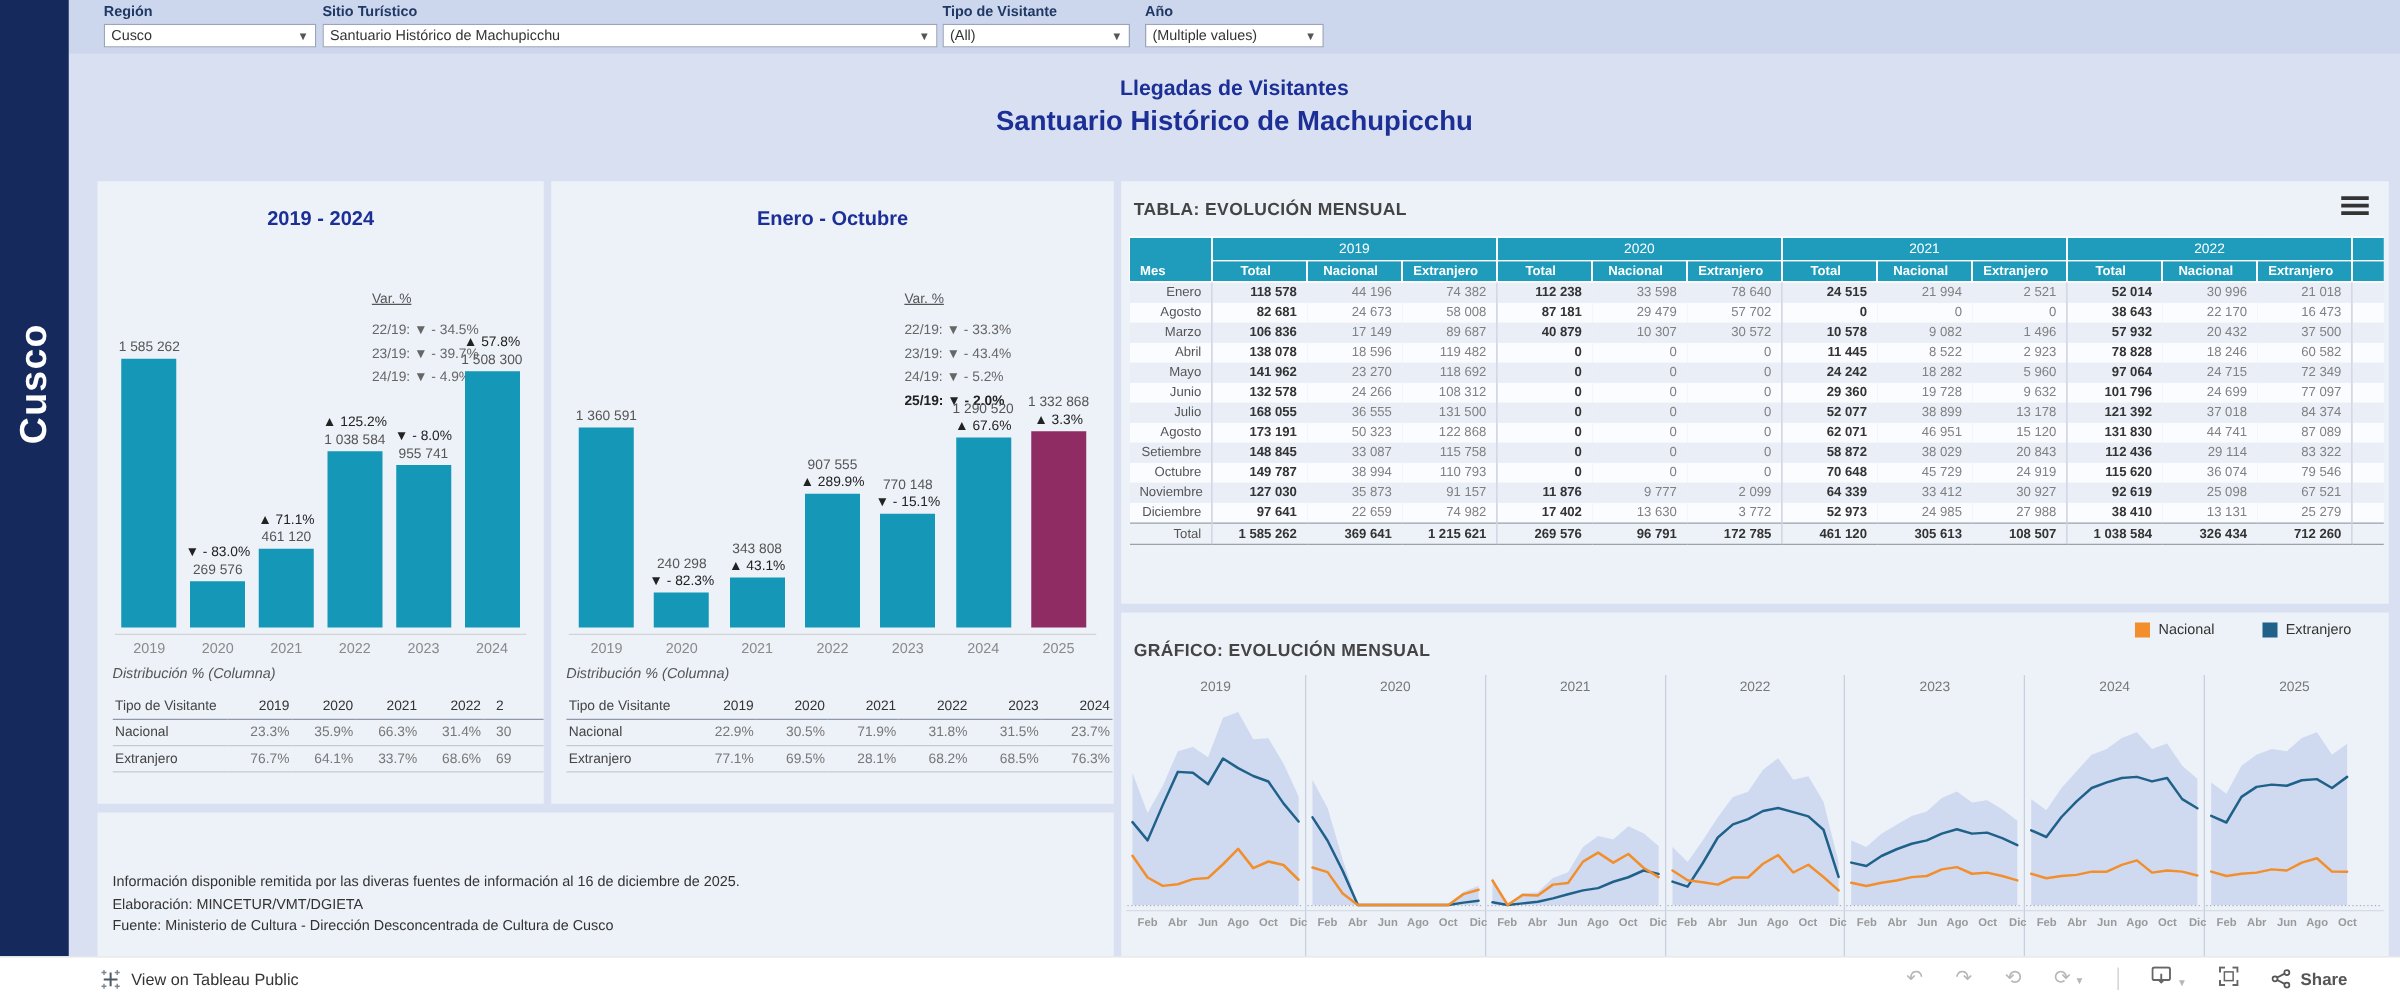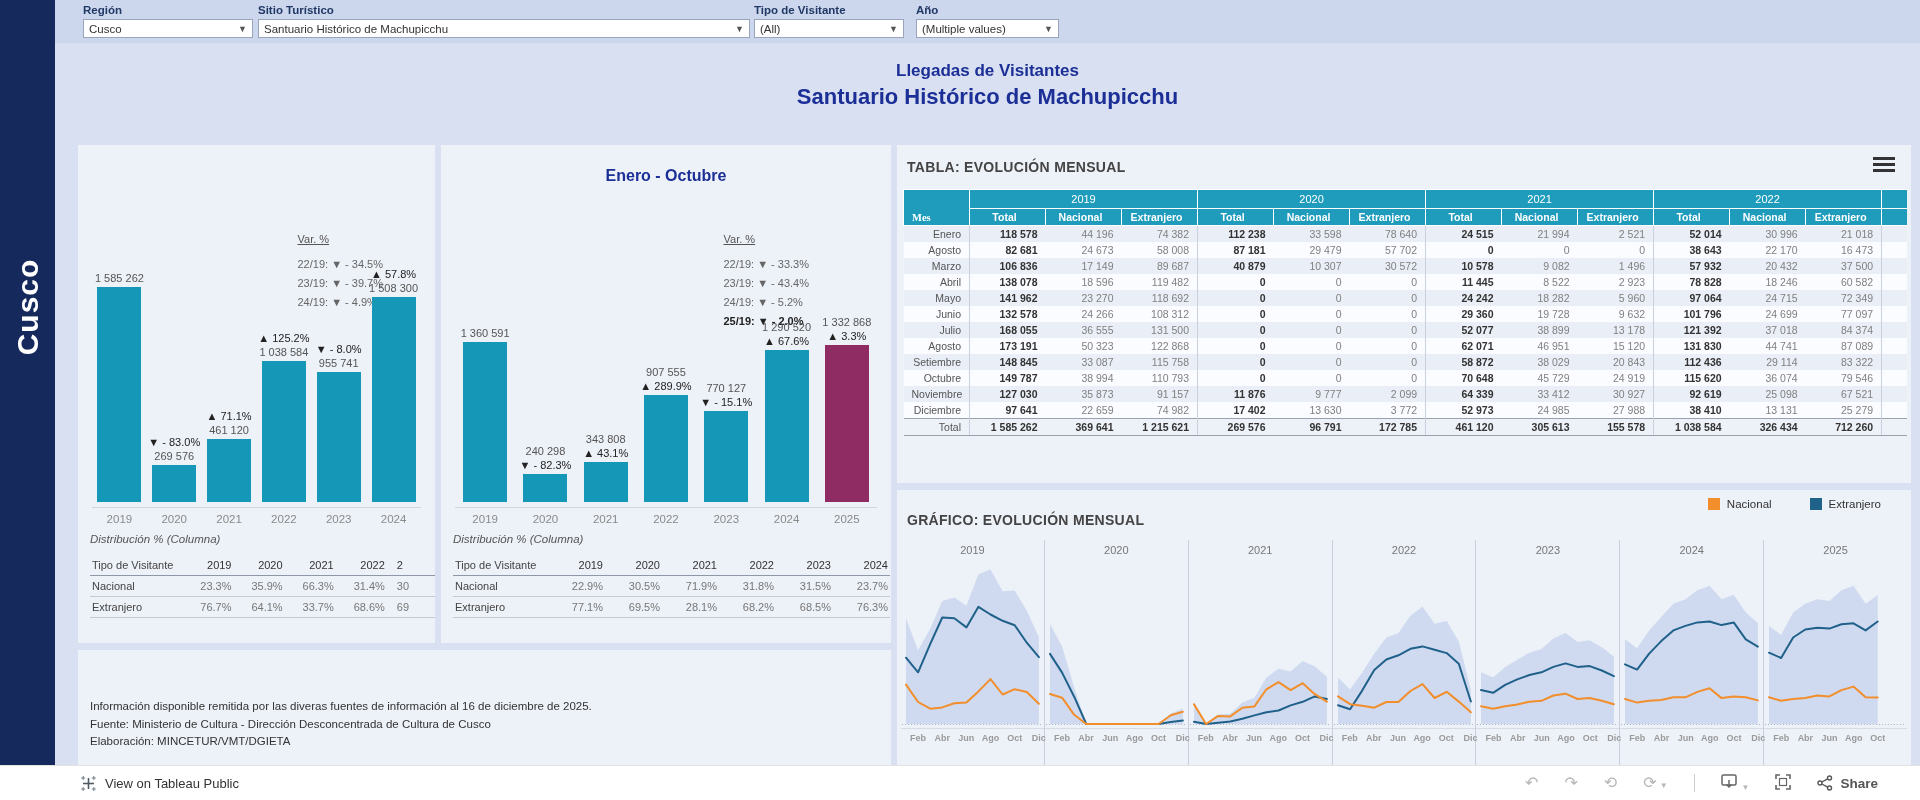--- a/index.html
+++ b/index.html
@@ -68,21 +68,21 @@
 
   
   .tbl-title { font-size:14px; font-weight:bold; color:#444; letter-spacing:.3px; padding:14px 0 0 10px; }
   .hamburger { position:absolute; right:16px; top:12px; width:22px; height:16px; cursor:pointer; }
   .hamburger span { display:block; height:2.5px; background:#333; margin-bottom:3.5px; }
   .bigtable-wrap { position:absolute; left:6px; right:4px; top:44px; bottom:8px; overflow:hidden; }
   table.big { border-collapse:collapse; table-layout:fixed; width:1050px; }
   table.big th, table.big td { font-size:10.5px; padding:2px 8px 2px 2px; white-space:nowrap; overflow:hidden; }
   table.big thead th { background:#1f9cbc; color:#ffffff; font-weight:bold; border:1px solid #ffffff; }
   table.big thead .yr { text-align:center; font-weight:normal; font-size:11px; padding:3px 0; }
-  table.big thead .mes { text-align:left; vertical-align:bottom; padding-left:8px;font-family:Liberation Serif, serif; }
+  table.big thead .mes { text-align:left; vertical-align:bottom; padding-left:8px; }
   table.big td { text-align:right; color:#808080; }
   table.big td.mes { text-align:right; color:#555; padding-left:8px; }
   table.big td.tot { color:#333; font-weight:bold; }
   table.big tr.odd td { background:#e9eef7; }
   table.big tr.even td { background:#fbfcff; }
   table.big td.gsep { border-left:1px solid #c9d0de; }
   table.big tr.totalrow td { background:#edf1f8; border-top:1px solid #9aa0ac; border-bottom:1px solid #9aa0ac; color:#333; font-weight:bold; }
   table.big tr.totalrow td.mes { font-weight:normal; color:#555; }
 
   
@@ -153,20 +153,21 @@
     </div>
   </div>
 
   <div class="main">
     <div class="titleblock">
       <div class="t1">Llegadas de Visitantes</div>
       <div class="t2">Santuario Histórico de Machupicchu</div>
     </div>
 
     <div class="panel p-left">
+      <div class="chart-title">2019 - 2024</div>
       <div class="varblock">
         <div class="vt">Var. %</div>
         <div id="leftVarLines">
             <div class="vl">22/19: ▼ - 34.5%</div>
             <div class="vl">23/19: ▼ - 39.7%</div>
             <div class="vl">24/19: ▼ - 4.9%</div>
           </div>
       </div>
       <div class="plot" id="leftPlot">
           <div class="bar-col">
@@ -267,21 +268,21 @@
             <div class="bar-label">343 808</div>
             <div class="bar-label var">▲ 43.1%</div>
             <div class="bar" style="height: 40px; background: rgb(21, 152, 183);"></div>
           </div>
           <div class="bar-col">
             <div class="bar-label">907 555</div>
             <div class="bar-label var">▲ 289.9%</div>
             <div class="bar" style="height: 107px; background: rgb(21, 152, 183);"></div>
           </div>
           <div class="bar-col">
-            <div class="bar-label">770 127</div>
+            <div class="bar-label">770 148</div>
             <div class="bar-label var">▼ - 15.1%</div>
             <div class="bar" style="height: 91px; background: rgb(21, 152, 183);"></div>
           </div>
           <div class="bar-col">
             <div class="bar-label">1 290 520</div>
             <div class="bar-label var">▲ 67.6%</div>
             <div class="bar" style="height: 152px; background: rgb(21, 152, 183);"></div>
           </div>
           <div class="bar-col">
             <div class="bar-label">1 332 868</div>
@@ -582,21 +583,21 @@
               <tr class="totalrow">
                 <td class="mes">Total</td>
                 <td class="tot gsep">1 585 262</td>
                 <td>369 641</td>
                 <td>1 215 621</td>
                 <td class="tot gsep">269 576</td>
                 <td>96 791</td>
                 <td>172 785</td>
                 <td class="tot gsep">461 120</td>
                 <td>305 613</td>
-                <td>155 578</td>
+                <td>108 507</td>
                 <td class="tot gsep">1 038 584</td>
                 <td>326 434</td>
                 <td>712 260</td>
                 <td class="gsep"></td>
               </tr>
             </tbody>
           </table>
       </div>
     </div>
 
@@ -729,22 +730,22 @@
               <span style="left: 45.7724%; transform: translateX(-50%);">Jun</span>
               <span style="left: 62.6828%; transform: translateX(-50%);">Ago</span>
               <span style="left: 79.5931%; transform: translateX(-50%);">Oct</span>
             </div>
           </div>
         </div>
     </div>
 
     <div class="panel p-foot">
       <div>Información disponible remitida por las diveras fuentes de información al 16 de diciembre de 2025.</div>
+      <div>Elaboración: MINCETUR/VMT/DGIETA</div>
       <div>Fuente: Ministerio de Cultura - Dirección Desconcentrada de Cultura de Cusco</div>
-      <div>Elaboración: MINCETUR/VMT/DGIETA</div>
     </div>
   </div>
 
   <div class="toolbar">
     <div class="tb-left">
       <svg width="17" height="17" viewBox="0 0 17 17">
         <g stroke="#4e5a64" stroke-width="1.6">
             <line x1="8.5" y1="3" x2="8.5" y2="14"></line>
             <line x1="3" y1="8.5" x2="14" y2="8.5"></line>
           </g>

